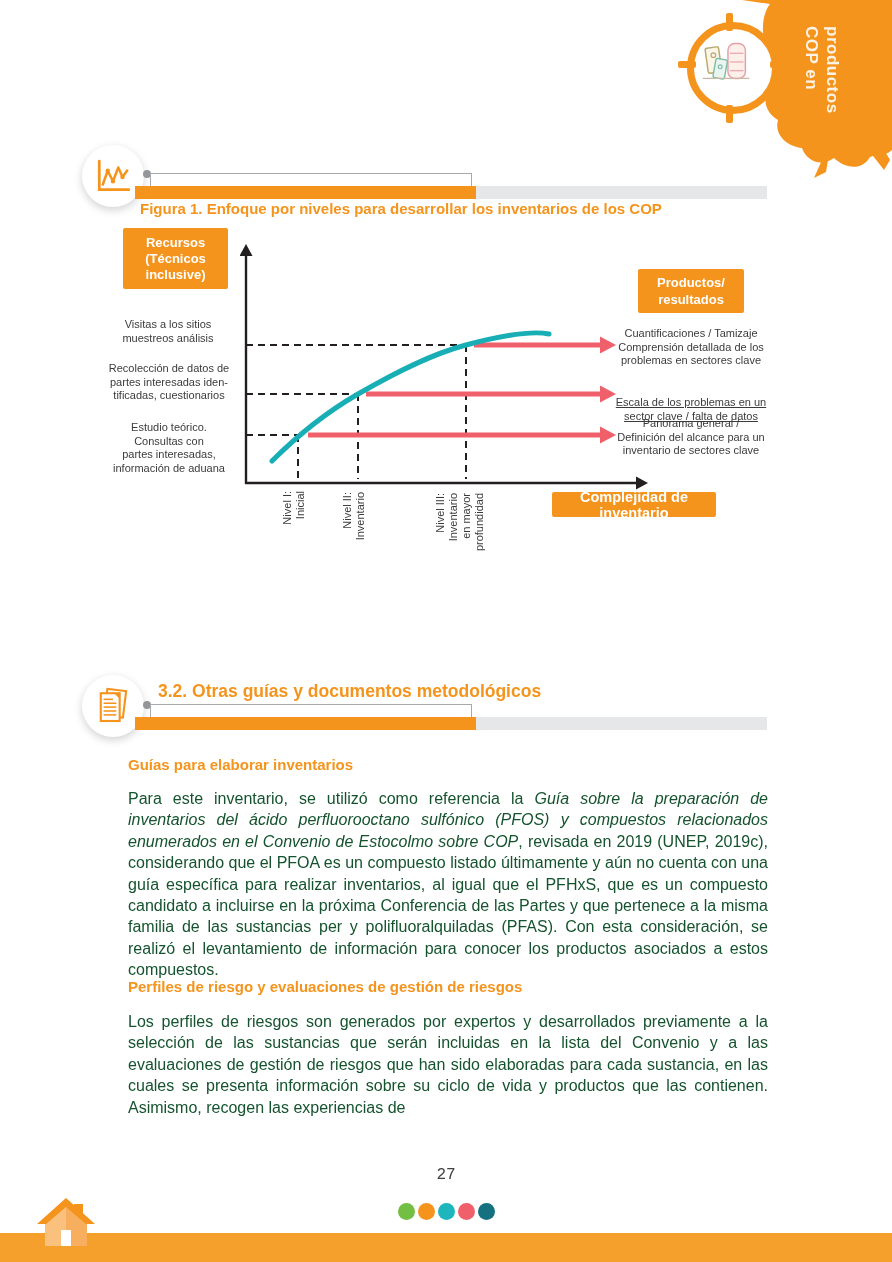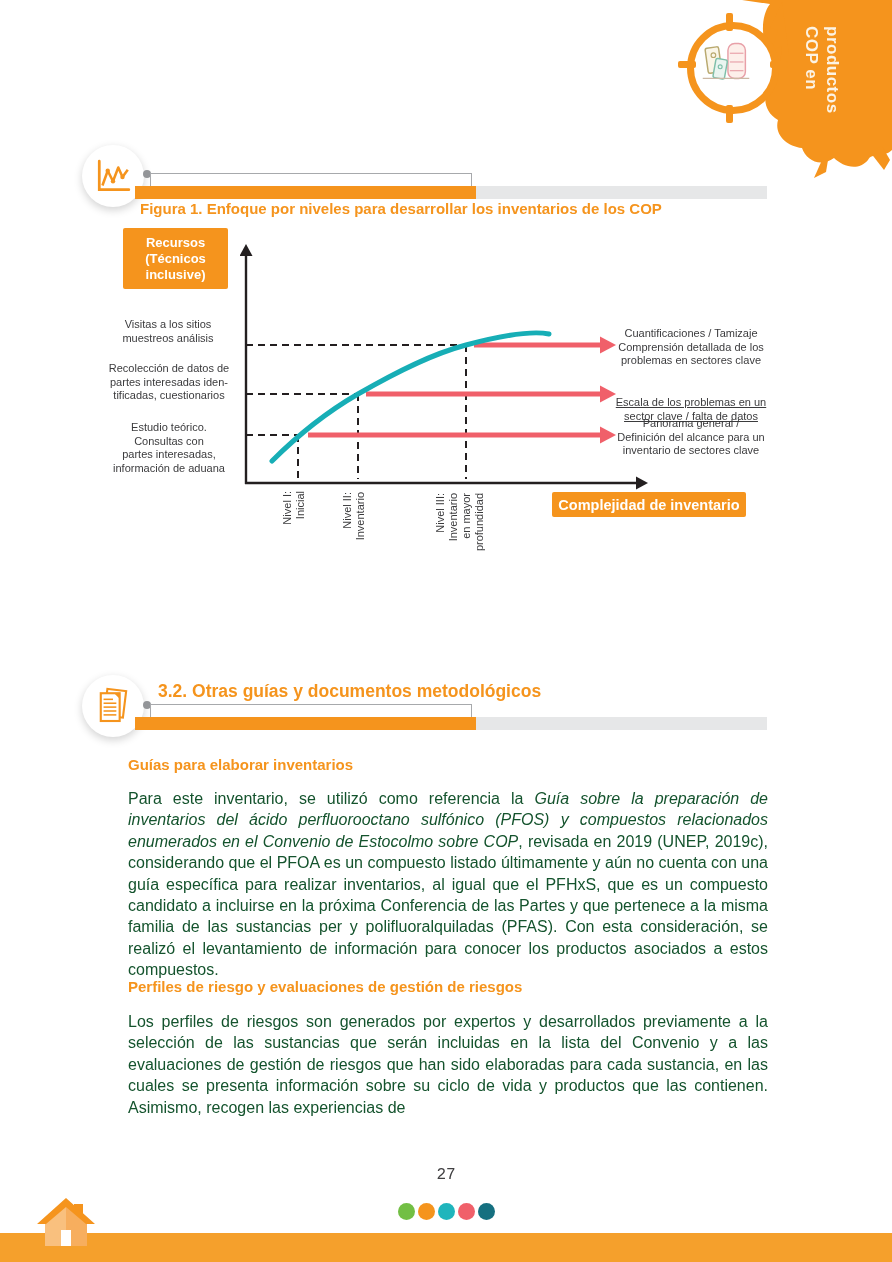--- a/index.html
+++ b/index.html
@@ -125,21 +125,23 @@
       <path d="M616,394 l-16,-8.5 v17 z"></path>
       <path d="M616,345 l-16,-8.5 v17 z"></path>
     </g>
 
     <path d="M272,461 C305,428 332,409 358,394 C398,371 432,354 466,345 C500,336 532,330.5 549,334" fill="none" stroke="#17AEB6" stroke-width="5" stroke-linecap="round"></path>
   </svg>
 
   <div class="obox" style="left:123px;top:228px;width:105px;height:61px;font-size:13px;line-height:16px;border-radius:2px;">Recursos
 (Técnicos
 inclusive)</div>
-  <div class="obox" style="left:552px;top:492px;width:194px;height:25px;font-size:14.5px;border-radius:2px;">Complejidad de inventario</div>
+  <div class="obox" style="left:638px;top:269px;width:106px;height:44px;font-size:13px;line-height:17px;border-radius:2px;">Productos/
+resultados</div>
+  <div class="obox" style="left:552px;top:492px;width:164px;height:25px;font-size:14.5px;border-radius:2px;">Complejidad de inventario</div>
 
   <div class="chart-lbl" style="left:102px;top:318px;width:132px;">Visitas a los sitios
 muestreos análisis</div>
   <div class="chart-lbl" style="left:103px;top:362px;width:132px;">Recolección de datos de
 partes interesadas iden-
 tificadas, cuestionarios</div>
   <div class="chart-lbl" style="left:103px;top:421px;width:132px;">Estudio teórico.
 Consultas con
 partes interesadas,
 información de aduana</div>

